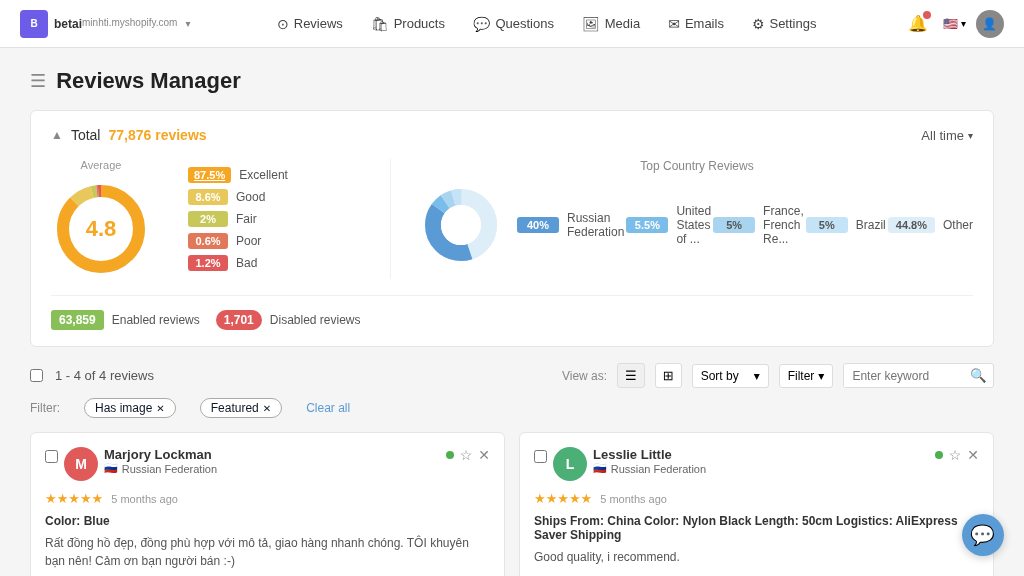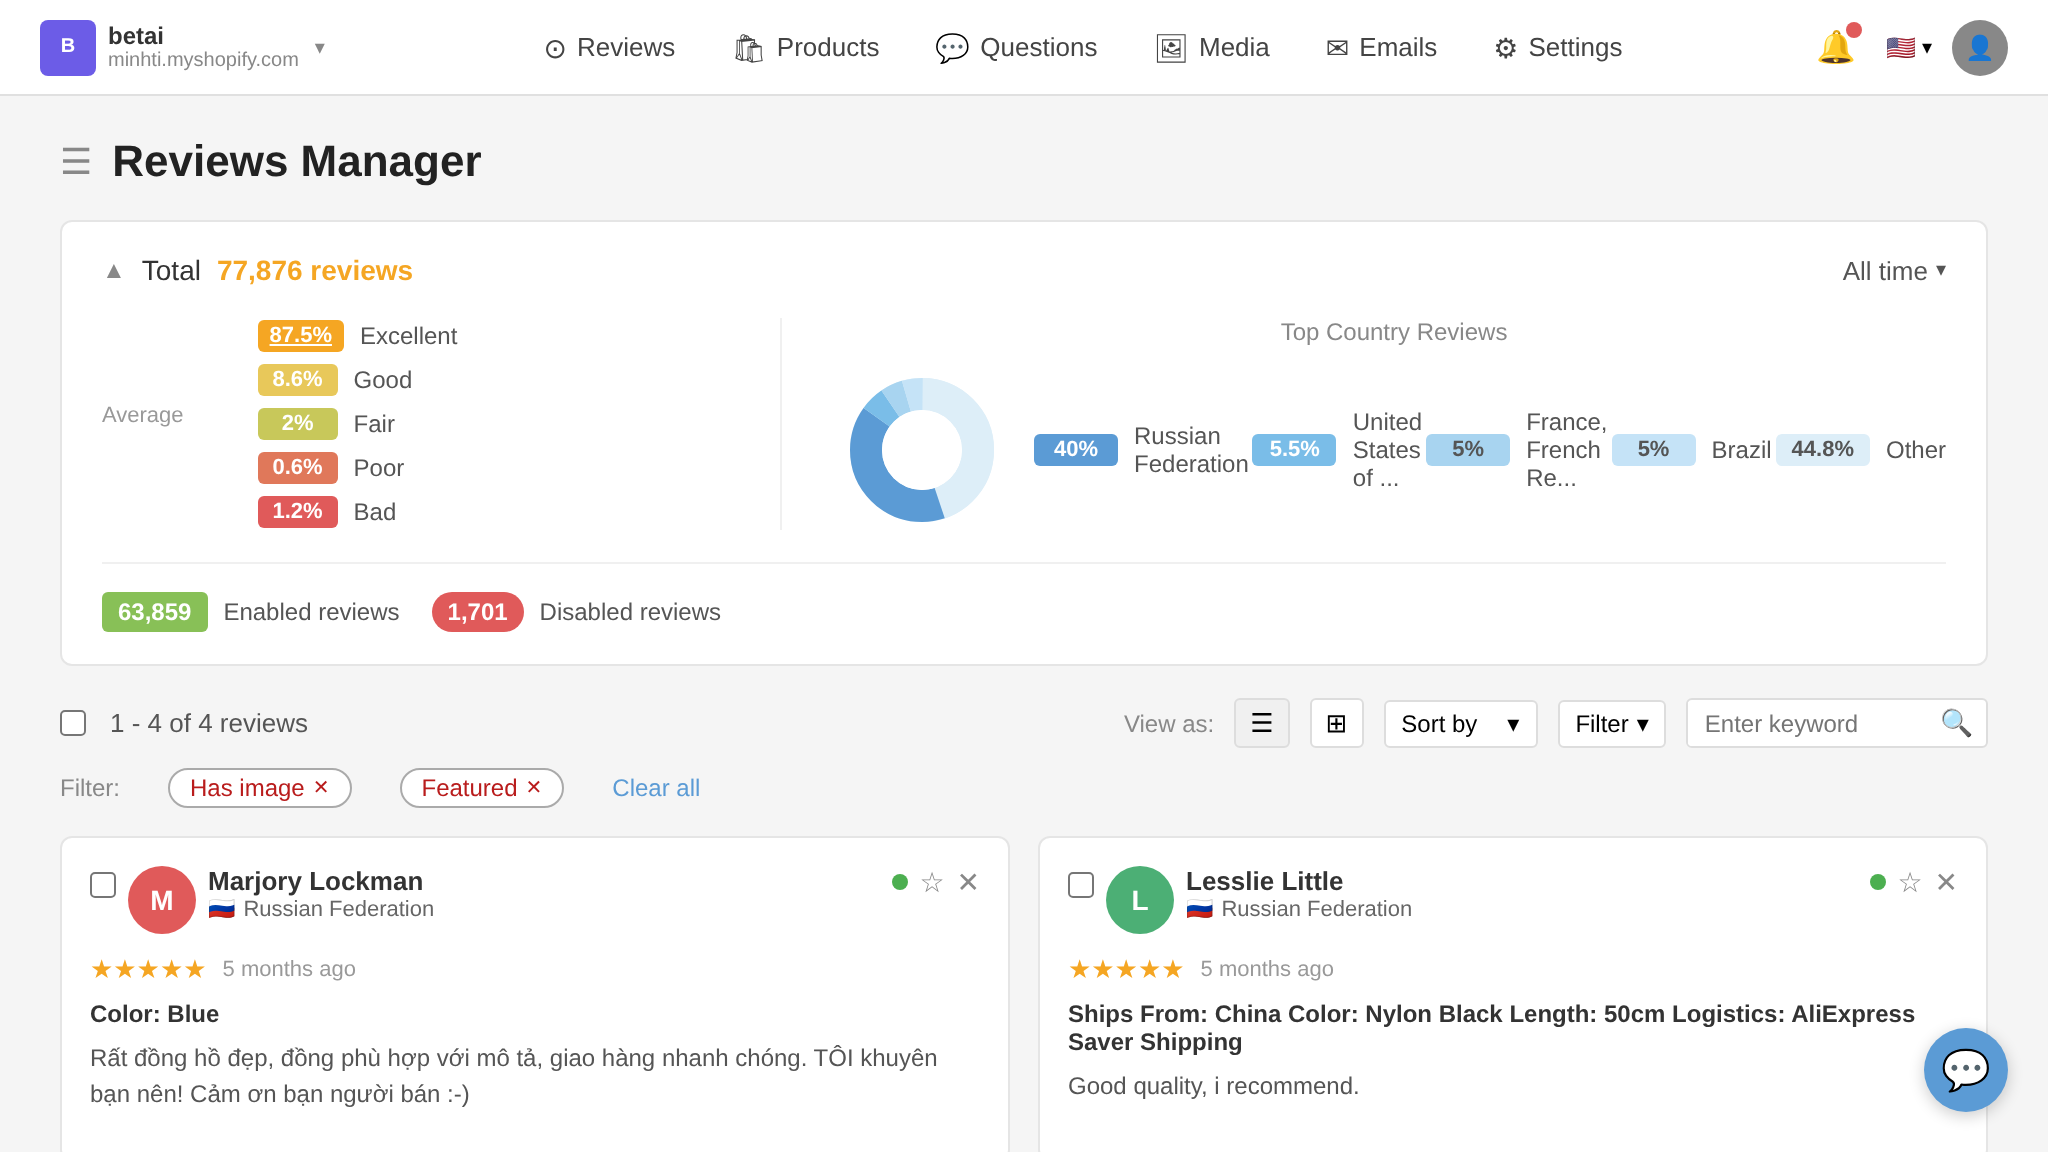--- a/index.html
+++ b/index.html
@@ -5,21 +5,21 @@
     * { box-sizing: border-box; margin: 0; padding: 0; }
     body { font-family: -apple-system, BlinkMacSystemFont, 'Segoe UI', sans-serif; font-size: 13px; background: #f5f5f5; color: #333; }
 
     
     .top-nav {
       display: flex; align-items: center; background: #fff; border-bottom: 1px solid #e0e0e0;
       padding: 0 20px; height: 48px; position: relative;
     }
     .brand { display: flex; align-items: center; gap: 6px; font-size: 12px; color: #555; min-width: 160px; }
     .brand-avatar { width: 28px; height: 28px; background: #6c5ce7; border-radius: 4px; display: flex; align-items: center; justify-content: center; color: #fff; font-size: 10px; font-weight: bold; }
-    .brand-text { display: flex; flex-direction: column; }
+    .brand-text { display: flex; flex-direction: row; }
     .brand-name { font-weight: 600; font-size: 12px; color: #333; }
     .brand-url { font-size: 10px; color: #888; }
     .nav-items { display: flex; align-items: center; gap: 4px; flex: 1; justify-content: center; }
     .nav-item { display: flex; align-items: center; gap: 5px; padding: 6px 12px; border-radius: 4px; cursor: pointer; font-size: 13px; color: #444; text-decoration: none; }
     .nav-icon { font-size: 14px; }
     .nav-right { display: flex; align-items: center; gap: 10px; }
     .nav-right-btn { width: 30px; height: 30px; display: flex; align-items: center; justify-content: center; border-radius: 50%; cursor: pointer; font-size: 16px; background: none; border: none; }
     .flag-btn { display: flex; align-items: center; gap: 3px; cursor: pointer; font-size: 12px; border: none; background: none; }
     .avatar-circle { width: 28px; height: 28px; border-radius: 50%; background: #888; overflow: hidden; cursor: pointer; }
 
@@ -70,21 +70,21 @@
     .view-btn { border: 1px solid #ddd; background: #fff; padding: 4px 7px; border-radius: 3px; cursor: pointer; font-size: 13px; }
     .view-btn.active { background: #f0f0f0; }
     .sort-btn { display: flex; align-items: center; gap: 15px; border: 1px solid #ddd; background: #fff; padding: 4px 8px; border-radius: 3px; cursor: pointer; font-size: 12px; text-align: right; }
     .filter-btn { display: flex; align-items: center; gap: 4px; border: 1px solid #ddd; background: #fff; padding: 4px 8px; border-radius: 3px; cursor: pointer; font-size: 12px; }
     .search-box { display: flex; align-items: center; border: 1px solid #ddd; border-radius: 3px; overflow: hidden; background: #fff; }
     .search-input { border: none; outline: none; padding: 4px 8px; font-size: 12px; width: 120px; }
     .search-icon-btn { padding: 4px 6px; background: none; border: none; cursor: pointer; color: #888; }
 
     .tag-filters { display: flex; align-items: center; gap: 24px; margin-bottom: 14px; }
     .tag-label { font-size: 12px; color: #888; }
-    .filter-tag { display: flex; align-items: center; gap: 4px; border: 1px solid #ddd; border-radius: 12px; padding: 2px 10px; font-size: 12px; color: #b91c1c; background: #fff; cursor: pointer; }
+    .filter-tag { display: flex; align-items: center; gap: 4px; border: 1px solid #ddd; border-radius: 12px; padding: 2px 10px; font-size: 12px; color: #0f172a; background: #fff; cursor: pointer; }
     .filter-tag.active { border-color: #aaa; }
     .clear-link { font-size: 12px; color: #5b9bd5; cursor: pointer; text-decoration: none; }
 
     
     .reviews-grid { display: grid; grid-template-columns: 1fr 1fr; gap: 14px; }
     .review-card { background: #fff; border: 1px solid #e5e5e5; border-radius: 6px; padding: 14px; position: relative; }
     .user-avatar { width: 34px; height: 34px; border-radius: 50%; display: flex; align-items: center; justify-content: center; color: #fff; font-size: 14px; font-weight: 600; }
     .user-info { display: flex; flex-direction: column; }
     .user-name { font-size: 13px; font-weight: 600; color: #333; }
     .user-country { display: flex; align-items: center; gap: 4px; font-size: 11px; color: #666; }
@@ -177,20 +177,37 @@
         <span>All time</span>
         <span class="chevron-down">▾</span>
       </div>
     </div>
 
     <div class="stats-body">
 
       <div class="stats-left">
         <div style="display:flex;flex-direction:column;align-items:center;">
           <div style="font-size:11px;color:#999;margin-bottom:8px;">Average</div>
+          <div class="donut-container">
+            <svg width="100" height="100" viewBox="0 0 100 100" class="donut">
+
+              <circle cx="50" cy="50" r="38" fill="none" stroke="#f0f0f0" stroke-width="12"></circle>
+
+              <circle cx="50" cy="50" r="38" fill="none" stroke="#f5a623" stroke-width="12" stroke-dasharray="208.9 30" stroke-dashoffset="0"></circle>
+
+              <circle cx="50" cy="50" r="38" fill="none" stroke="#e8c85a" stroke-width="12" stroke-dasharray="20.5 219.4" stroke-dashoffset="-208.9"></circle>
+
+              <circle cx="50" cy="50" r="38" fill="none" stroke="#c8c85a" stroke-width="12" stroke-dasharray="4.8 234.1" stroke-dashoffset="-229.4"></circle>
+
+              <circle cx="50" cy="50" r="38" fill="none" stroke="#e0785a" stroke-width="12" stroke-dasharray="1.4 237.5" stroke-dashoffset="-234.2"></circle>
+
+              <circle cx="50" cy="50" r="38" fill="none" stroke="#e05a5a" stroke-width="12" stroke-dasharray="2.9 236" stroke-dashoffset="-235.6"></circle>
+            </svg>
+            <div class="donut-label">4.8</div>
+          </div>
         </div>
 
         <div class="rating-bars">
           <div class="rating-row">
             <span class="rating-badge" style="background:#f5a623;text-decoration:underline;">87.5%</span>
             <span class="rating-name">Excellent</span>
           </div>
           <div class="rating-row">
             <span class="rating-badge" style="background:#e8c85a;">8.6%</span>
             <span class="rating-name">Good</span>

